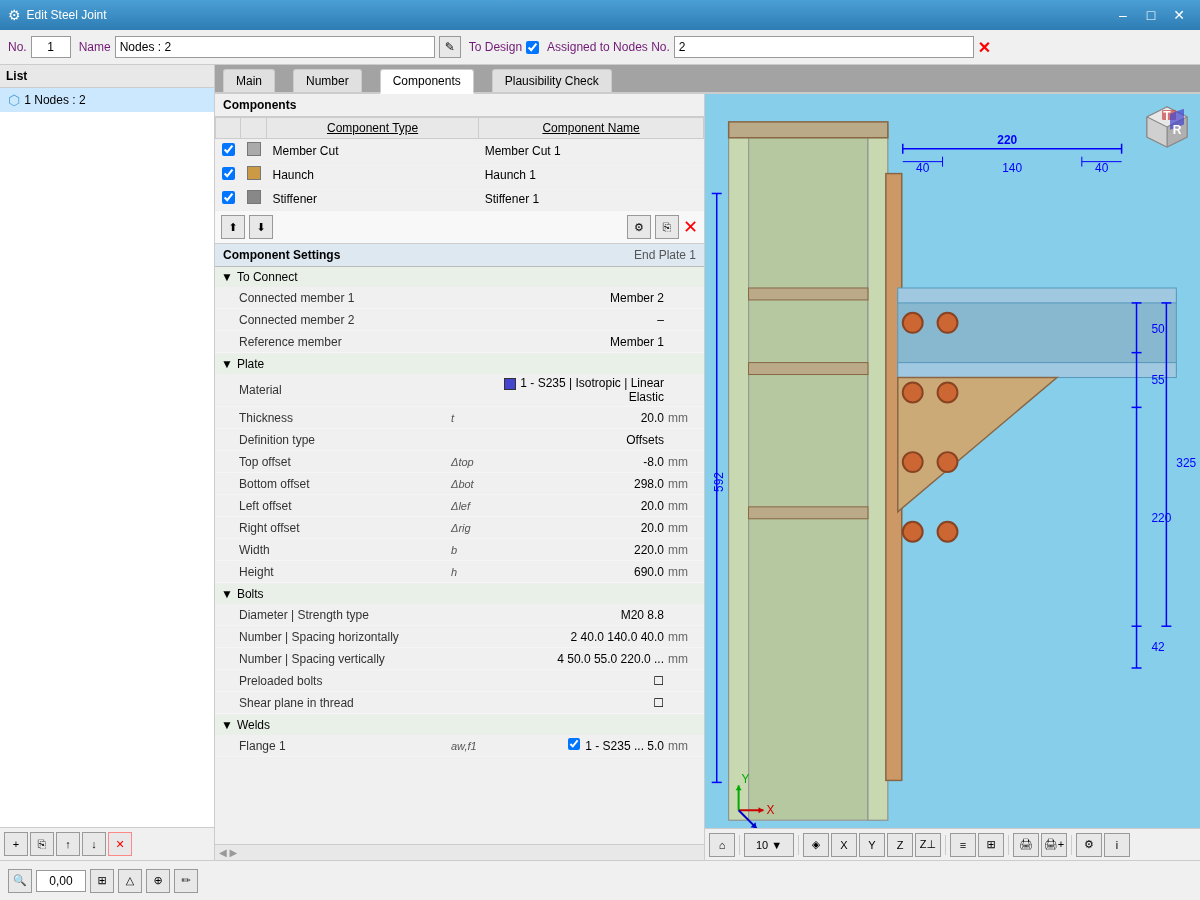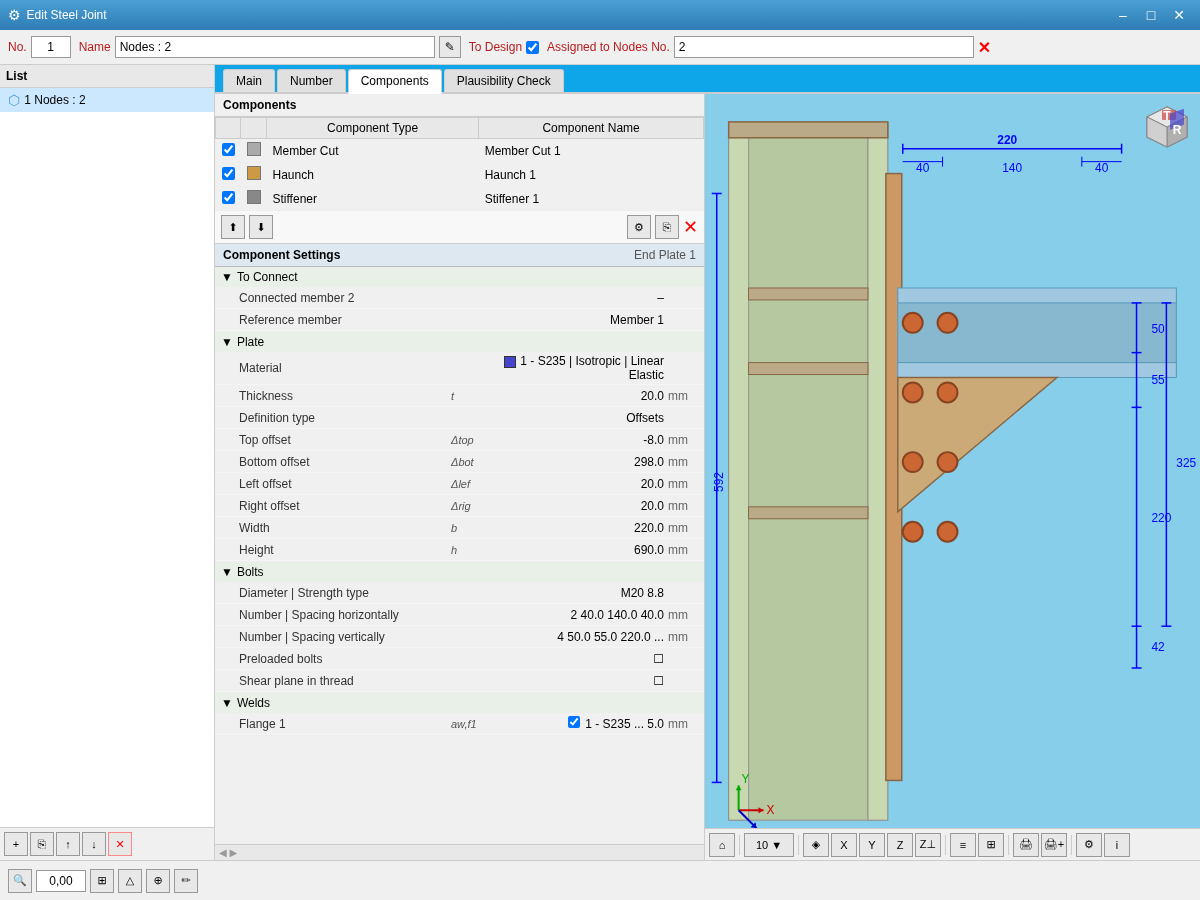--- a/index.html
+++ b/index.html
@@ -40,21 +40,21 @@
     
     .top-fields {
       display: flex;
       align-items: center;
       background: #f0f0f0;
       padding: 6px 8px;
       gap: 8px;
       border-bottom: 1px solid #ccc;
     }
     .field-group { display: flex; align-items: center; gap: 4px; }
-    .field-label { font-size: 12px; color: #b91c1c; white-space: nowrap; }
+    .field-label { font-size: 12px; color: #701a75; white-space: nowrap; }
     .field-input {
       border: 1px solid #999;
       background: white;
       padding: 2px 4px;
       font-size: 12px;
       height: 22px;
     }
     .field-input.small { width: 40px; text-align: center; }
     .field-input.medium { width: 320px; }
     .field-input.large { width: 300px; }
@@ -127,24 +127,24 @@
     .right-panel {
       flex: 1;
       display: flex;
       flex-direction: column;
       overflow: hidden;
     }
 
     
     .tabs {
       display: flex;
-      background: #0ea5e9;
+      background: #a3a3a3;
       border-bottom: 2px solid #ccc;
       padding: 4px 8px 0;
-      gap: 2px;
+      gap: 18px;
     }
     .tab {
       padding: 4px 12px;
       border: 1px solid #ccc;
       border-bottom: none;
       background: #e0e0e0;
       cursor: pointer;
       font-size: 12px;
       border-radius: 3px 3px 0 0;
     }
@@ -183,20 +183,21 @@
       width: 100%;
       border-collapse: collapse;
       font-size: 12px;
     }
     .components-table th {
       background: #e8e8e8;
       border: 1px solid #ccc;
       padding: 3px 6px;
       text-align: center;
       font-weight: normal;
+      text-decoration: underline;
     }
     .components-table td {
       border-bottom: 1px solid #eee;
       padding: 3px 6px;
     }
     .components-table tr.selected td { background: #cce8ff; }
     .comp-toolbar {
       display: flex;
       gap: 4px;
       padding: 4px 6px;
@@ -434,20 +435,26 @@
               <span class="title">Component Settings</span>
               <span class="subtitle">End Plate 1</span>
             </div>
             <div id="settings-groups-container">
                 <div class="prop-group">
                   <div class="prop-group-header">
                     <span>▼</span>
                     <span>To Connect</span>
                   </div>
                   <div class="prop-row">
+        <span class="prop-name">Connected member 1</span>
+        <span class="prop-symbol"></span>
+        <span class="prop-value">Member 2</span>
+        <span class="prop-unit"></span>
+      </div>
+                  <div class="prop-row">
         <span class="prop-name">Connected member 2</span>
         <span class="prop-symbol"></span>
         <span class="prop-value">–</span>
         <span class="prop-unit"></span>
       </div>
                   <div class="prop-row">
         <span class="prop-name">Reference member</span>
         <span class="prop-symbol"></span>
         <span class="prop-value">Member 1</span>
         <span class="prop-unit"></span>

